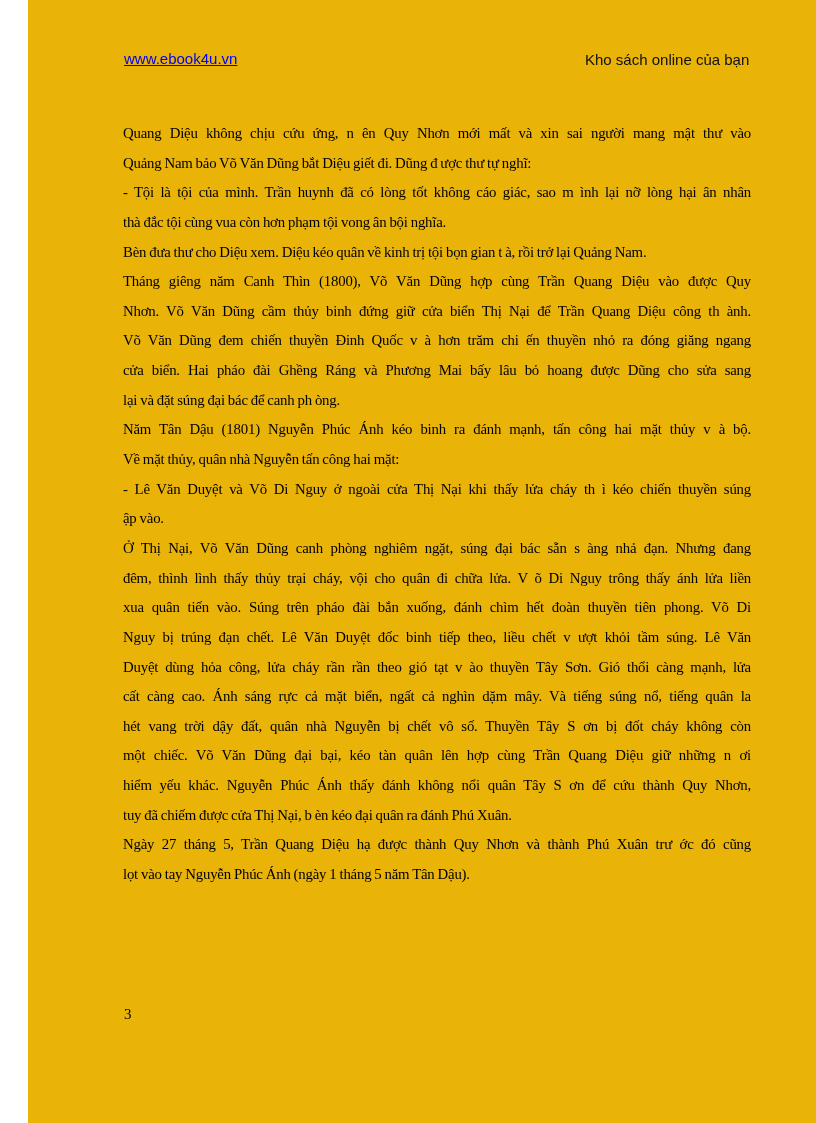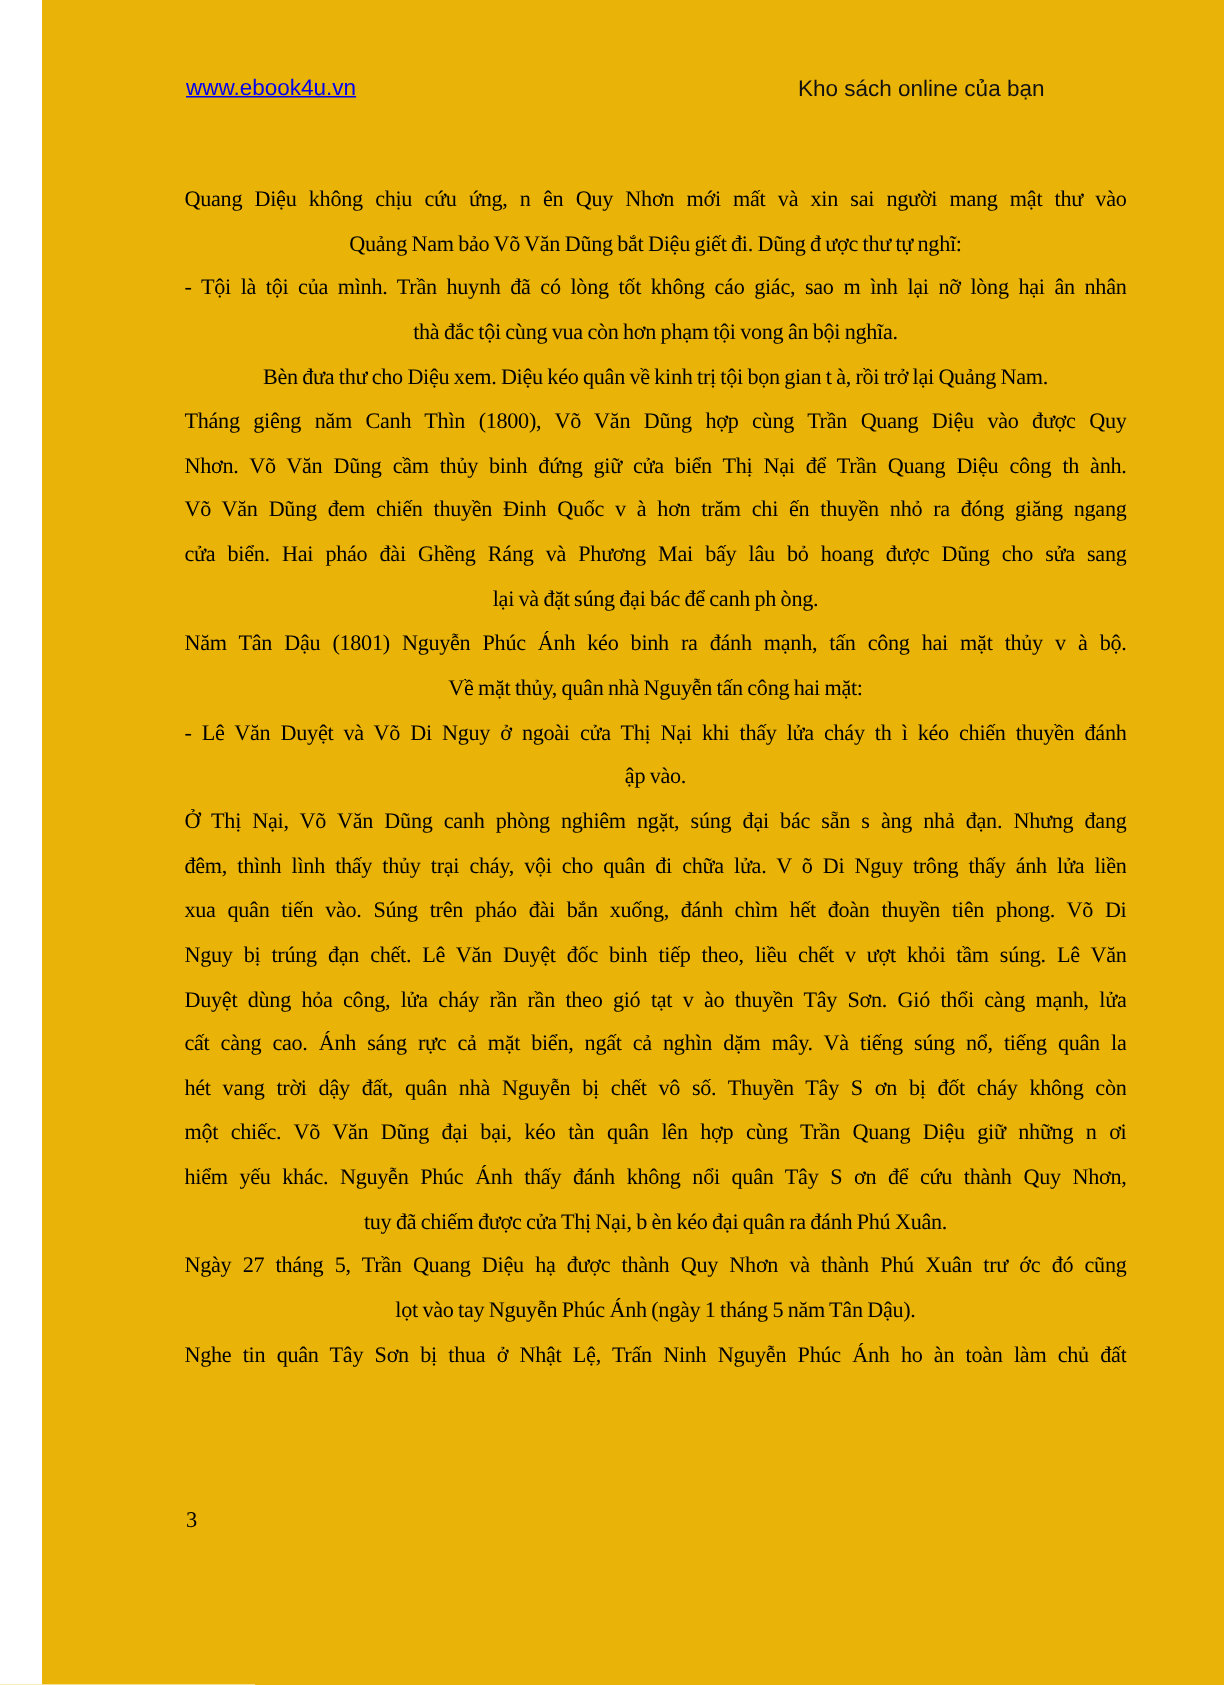--- a/index.html
+++ b/index.html
@@ -22,40 +22,40 @@
     left: 96px;
     top: 50px;
     font-family: "Liberation Sans", sans-serif;
     font-size: 15px;
     color: #0000ee;
     text-decoration: underline;
     cursor: pointer;
   }
   .tagline {
     position: absolute;
-    left: 504px;
+    left: 557px;
     top: 51px;
     font-family: "Liberation Sans", sans-serif;
     font-size: 15px;
     color: #111111;
   }
   .body-text {
     position: absolute;
     left: 95px;
     top: 119px;
     width: 628px;
     font-size: 14.8px;
     letter-spacing: -0.2px;
     word-spacing: -0.5px;
   }
   .line {
     height: 29.65px;
     line-height: 29.65px;
     overflow: hidden;
-    text-align: center;
+    text-align: left;
     white-space: normal;
   }
   .line.full {
     text-align: justify;
     text-align-last: justify;
   }
   .page-number {
     position: absolute;
     left: 96px;
     top: 1000px;
@@ -76,31 +76,30 @@
       <div class="line full">- Tội là tội của mình. Trần huynh đã có lòng tốt không cáo giác, sao m ình lại nỡ lòng hại ân nhân</div>
       <div class="line">thà đắc tội cùng vua còn hơn phạm tội vong ân bội nghĩa.</div>
       <div class="line">Bèn đưa thư cho Diệu xem. Diệu kéo quân về kinh trị tội bọn gian t à, rồi trở lại Quảng Nam.</div>
       <div class="line full">Tháng giêng năm Canh Thìn (1800), Võ Văn Dũng hợp cùng Trần Quang Diệu vào được Quy</div>
       <div class="line full">Nhơn. Võ Văn Dũng cầm thủy binh đứng giữ cửa biển Thị Nại để Trần Quang Diệu công th ành.</div>
       <div class="line full">Võ Văn Dũng đem chiến thuyền Đinh Quốc v à hơn trăm chi ến thuyền nhỏ ra đóng giăng ngang</div>
       <div class="line full">cửa biển. Hai pháo đài Ghềng Ráng và Phương Mai bấy lâu bỏ hoang được Dũng cho sửa sang</div>
       <div class="line">lại và đặt súng đại bác để canh ph òng.</div>
       <div class="line full">Năm Tân Dậu (1801) Nguyễn Phúc Ánh kéo binh ra đánh mạnh, tấn công hai mặt thủy v à bộ.</div>
       <div class="line">Về mặt thủy, quân nhà Nguyễn tấn công hai mặt:</div>
-      <div class="line full">- Lê Văn Duyệt và Võ Di Nguy ở ngoài cửa Thị Nại khi thấy lửa cháy th ì kéo chiến thuyền đánh</div>
+      <div class="line full">- Lê Văn Duyệt và Võ Di Nguy ở ngoài cửa Thị Nại khi thấy lửa cháy th ì kéo chiến thuyền súng</div>
       <div class="line">ập vào.</div>
       <div class="line full">Ở Thị Nại, Võ Văn Dũng canh phòng nghiêm ngặt, súng đại bác sẵn s àng nhả đạn. Nhưng đang</div>
       <div class="line full">đêm, thình lình thấy thủy trại cháy, vội cho quân đi chữa lửa. V õ Di Nguy trông thấy ánh lửa liền</div>
       <div class="line full">xua quân tiến vào. Súng trên pháo đài bắn xuống, đánh chìm hết đoàn thuyền tiên phong. Võ Di</div>
       <div class="line full">Nguy bị trúng đạn chết. Lê Văn Duyệt đốc binh tiếp theo, liều chết v ượt khỏi tầm súng. Lê Văn</div>
       <div class="line full">Duyệt dùng hỏa công, lửa cháy rần rần theo gió tạt v ào thuyền Tây Sơn. Gió thổi càng mạnh, lửa</div>
       <div class="line full">cất càng cao. Ánh sáng rực cả mặt biển, ngất cả nghìn dặm mây. Và tiếng súng nổ, tiếng quân la</div>
       <div class="line full">hét vang trời dậy đất, quân nhà Nguyễn bị chết vô số. Thuyền Tây S ơn bị đốt cháy không còn</div>
       <div class="line full">một chiếc. Võ Văn Dũng đại bại, kéo tàn quân lên hợp cùng Trần Quang Diệu giữ những n ơi</div>
       <div class="line full">hiểm yếu khác. Nguyễn Phúc Ánh thấy đánh không nổi quân Tây S ơn để cứu thành Quy Nhơn,</div>
       <div class="line">tuy đã chiếm được cửa Thị Nại, b èn kéo đại quân ra đánh Phú Xuân.</div>
       <div class="line full">Ngày 27 tháng 5, Trần Quang Diệu hạ được thành Quy Nhơn và thành Phú Xuân trư ớc đó cũng</div>
       <div class="line">lọt vào tay Nguyễn Phúc Ánh (ngày 1 tháng 5 năm Tân Dậu).</div>
-      <div class="line full">Nghe tin quân Tây Sơn bị thua ở Nhật Lệ, Trấn Ninh Nguyễn Phúc Ánh ho àn toàn làm chủ đất</div>
     </div>
 
   <div class="page-number">3</div>
 </div>
 
 </body></html>

